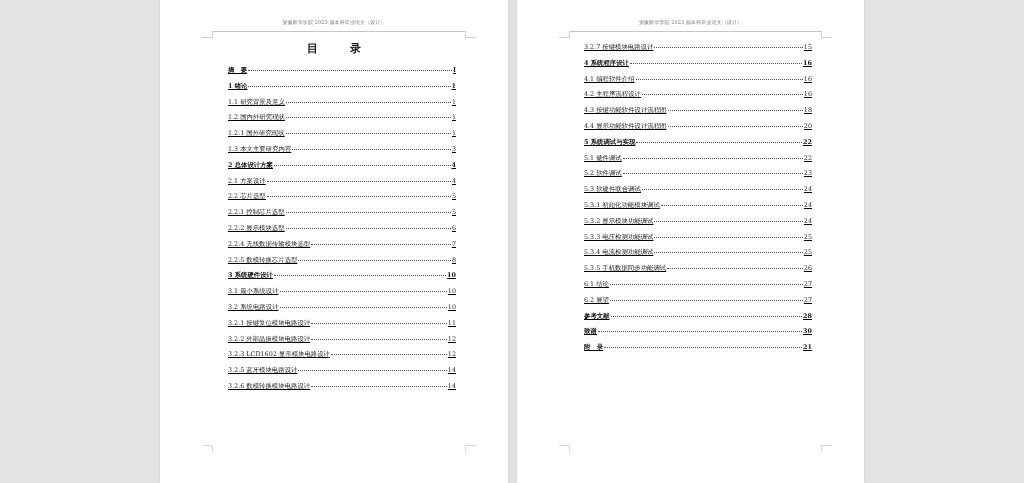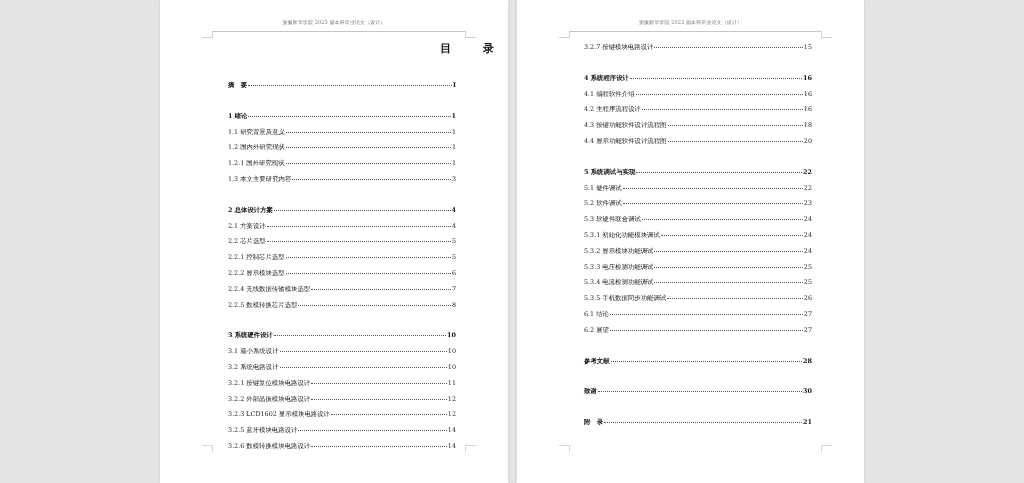--- a/index.html
+++ b/index.html
@@ -27,33 +27,33 @@
     border-top: 1px solid #c6c6c6;
   }
   .corner { position: absolute; width: 10px; height: 6px; }
   .corner.tl { top: 31px; left: 42px; border-right: 1px solid #d0d0d0; border-bottom: 1px solid #d0d0d0; width: 10px; height: 6px; }
   .corner.tr { top: 31px; right: 32px; border-left: 1px solid #d0d0d0; border-bottom: 1px solid #d0d0d0; width: 10px; height: 6px; }
   .corner.bl { top: 445px; left: 42px; border-top: 1px solid #d8d8d8; border-right: 1px solid #d8d8d8; }
   .corner.br { top: 445px; right: 32px; border-top: 1px solid #d8d8d8; border-left: 1px solid #d8d8d8; }
 
   .toc-title {
     position: absolute; top: 41px; left: 0; right: 0;
-    text-align: right; font-size: 11px; font-weight: bold;
+    text-align: center; font-size: 11px; font-weight: bold;
     color: #111; letter-spacing: 14px; padding-left: 14px;
   }
 
-  .toc { position: absolute; left: 68px; width: 228px; }
+  .toc { position: absolute; left: 68px; width: 228px; text-decoration: underline; }
   #page-left .toc { top: 66px; }
   #page-right .toc { top: 43px; left: 67px; width: 228px; }
   .toc-row {
     display: flex; align-items: baseline;
     height: 15.8px; font-size: 6.4px; color: #222;
     white-space: nowrap;
   }
-  .toc-row.bold { font-weight: bold; color: #111; margin-top: 15px; }
+  .toc-row.bold { font-weight: bold; color: #111; }
   .toc-label { flex: 0 0 auto; }
   .toc-dots {
     flex: 1 1 auto; margin: 0 1px;
     border-bottom: 1px dotted #555; position: relative; top: -1px;
     min-width: 4px;
   }
   .toc-page { flex: 0 0 auto; }
 </style>
 </head>
 <body>

